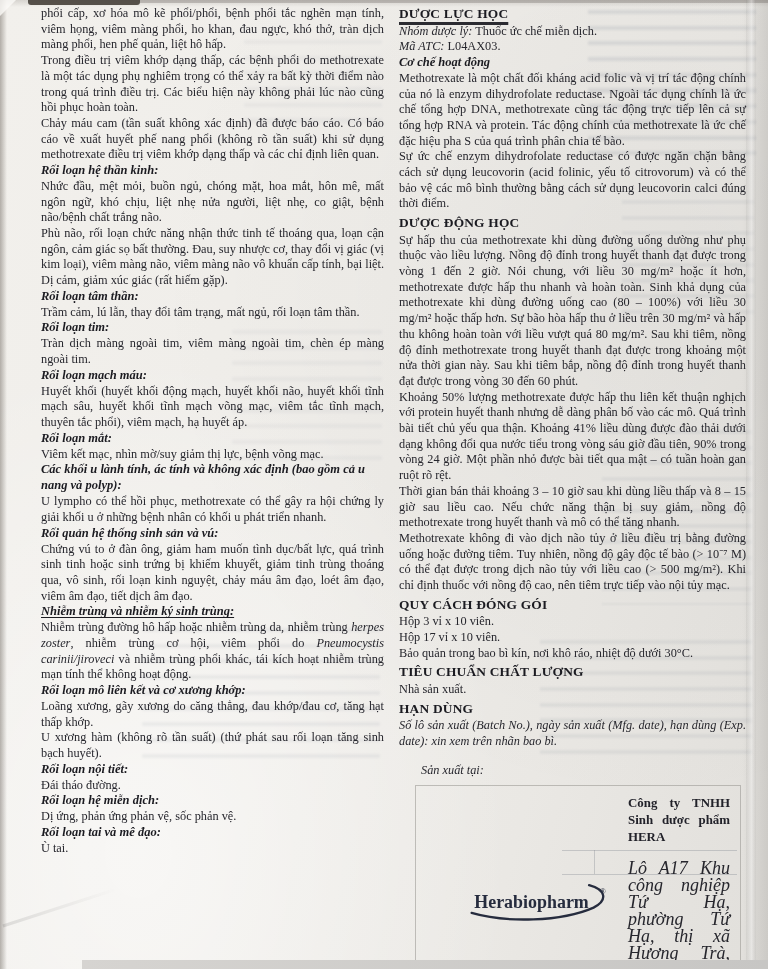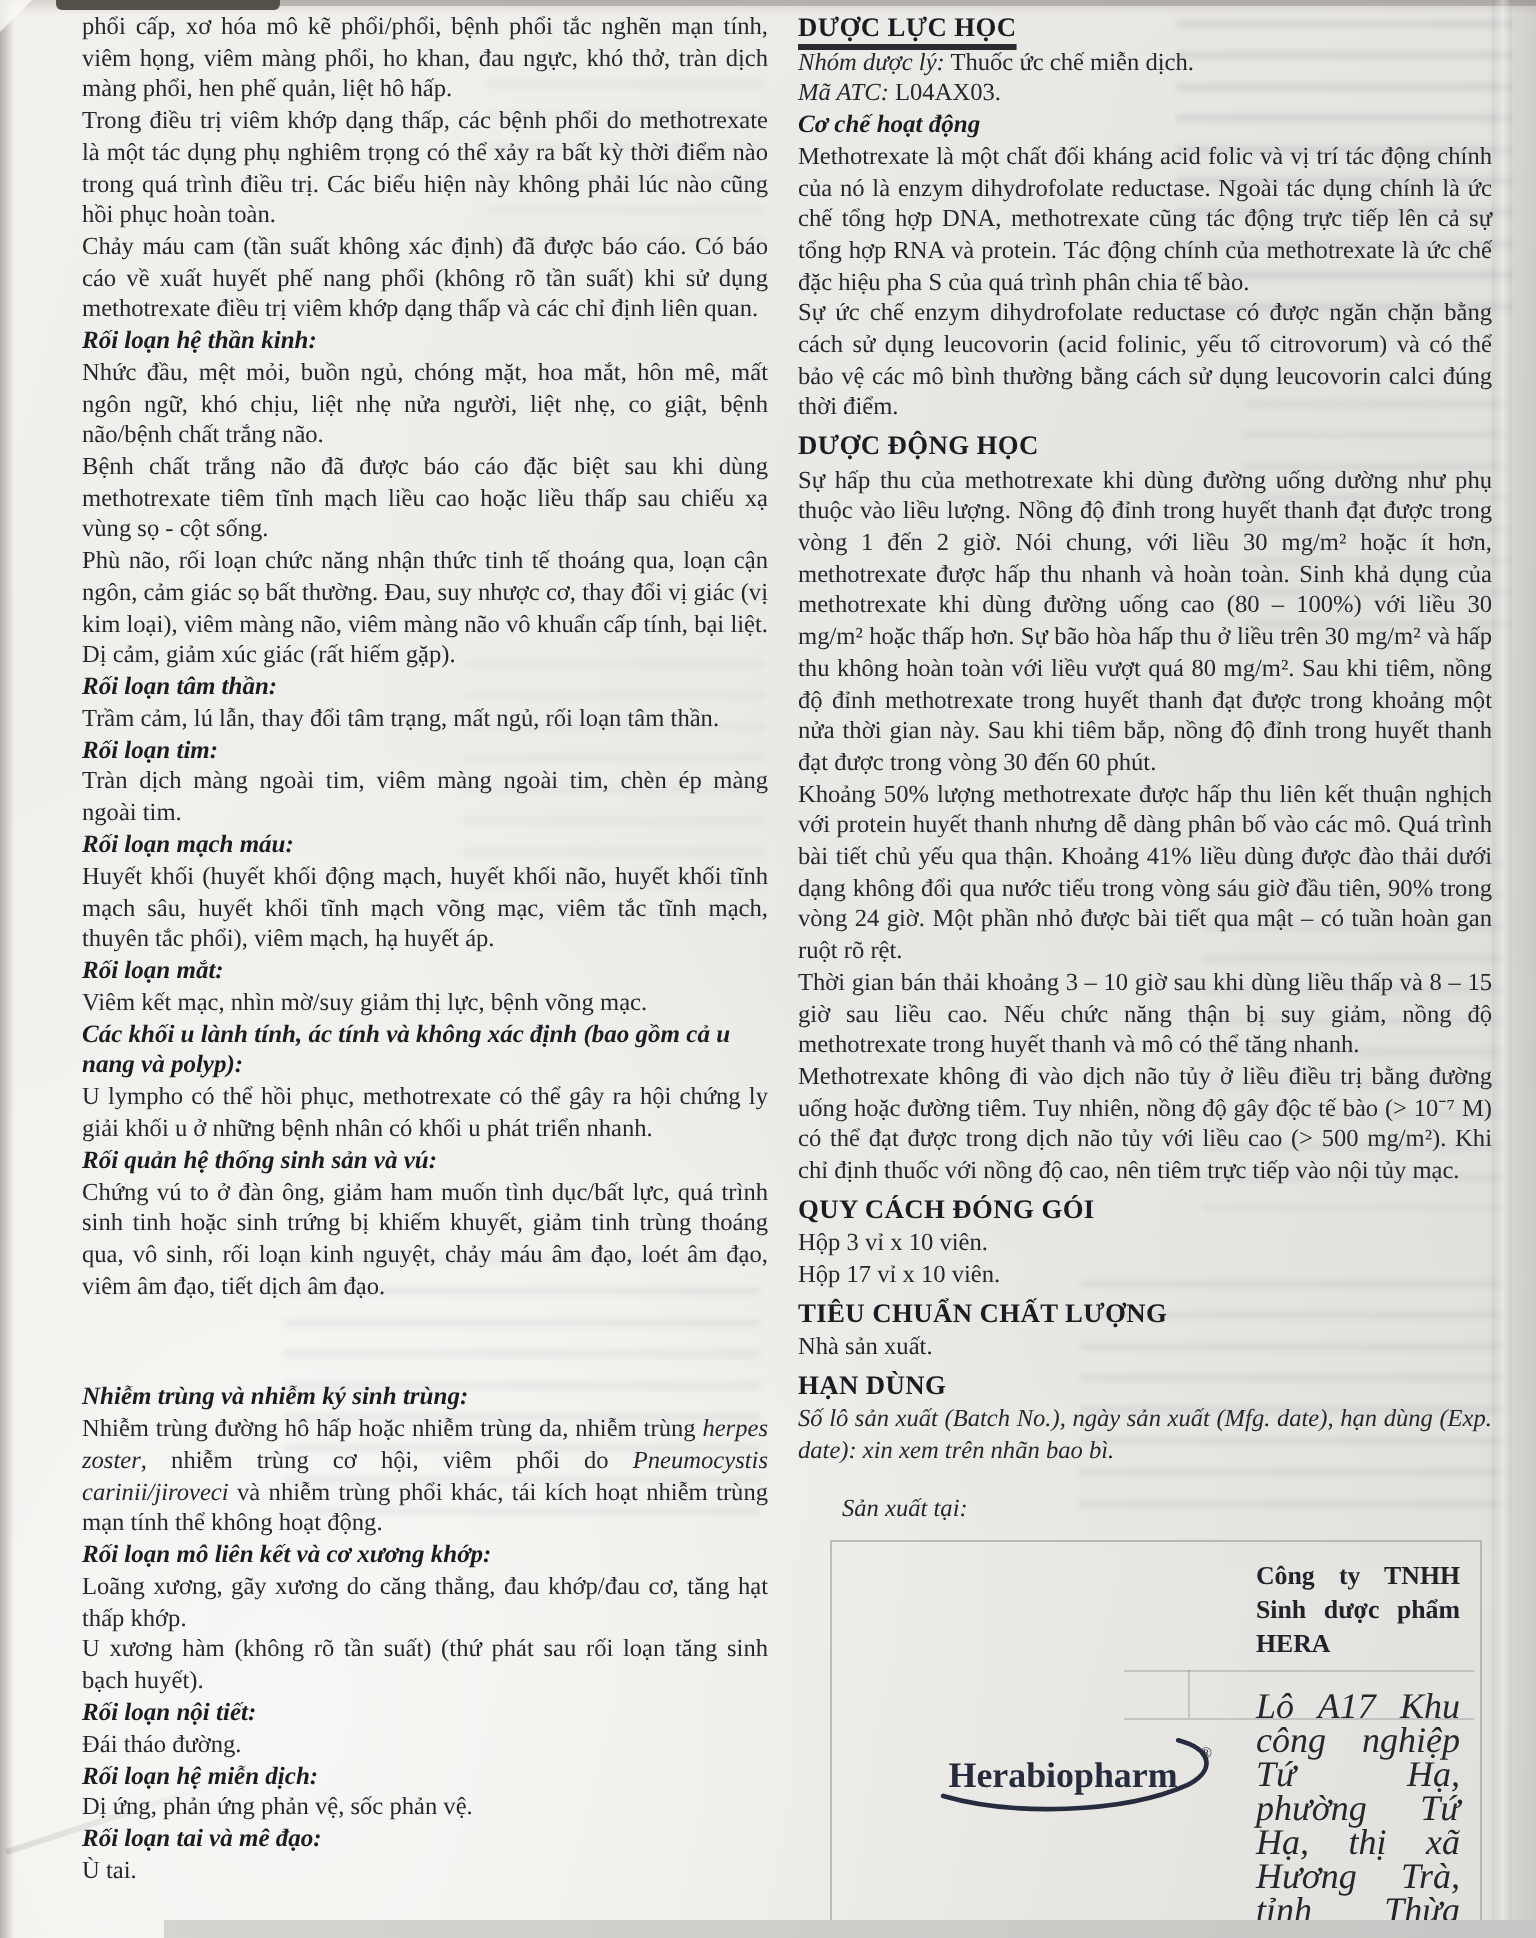--- a/index.html
+++ b/index.html
@@ -31,21 +31,21 @@
   
   .ghost{position:absolute;pointer-events:none;filter:blur(1.2px);
       background:repeating-linear-gradient(180deg, rgba(112,122,140,.30) 0 4px, rgba(112,122,140,0) 4px 15.7px);}
   
   .col{position:absolute;top:6px;}
   .col.left{left:41px;width:343px;}
   .col.right{left:399px;top:3px;width:347px;}
   .para{margin:0;font-size:12.3px;line-height:15.7px;text-align:justify;color:#26262d;}
   .para .it, .italic{font-style:italic;}
   .subhead{margin:0;font-size:12.5px;line-height:15.9px;font-weight:bold;font-style:italic;color:#1b1b21;}
-  .subhead.u{text-underline-offset:2px;margin-top:40px;}
+  .subhead.u{text-decoration:underline;text-underline-offset:2px;}
   .sechead{margin:3px 0 1px;font-size:13.4px;line-height:16.5px;font-weight:bold;
       letter-spacing:.2px;color:#1b1b21;}
   .sechead.u{text-decoration:underline;text-decoration-thickness:3px;text-underline-offset:4px;
       text-decoration-color:#2b2b31;}
   .gap{margin-top:13px;margin-left:22px;}
   
   .manu-box{position:relative;margin:7px 0 0 16px;width:326px;box-sizing:border-box;
       border:1px solid rgba(150,147,142,.55);padding:9px 10px 10px 8px;
       display:flex;gap:12px;min-height:98px;}
   .manu-logo{flex:0 0 148px;display:flex;align-items:center;margin-left:44px;}
@@ -71,21 +71,20 @@
   <div class="ghost" style="left:232px;top:330px;width:150px;height:138px;opacity:.2;"></div>
   <div class="ghost" style="left:142px;top:628px;width:238px;height:130px;opacity:.28;"></div>
 
   <div class="col left">
     <div>
         <p class="para">phổi cấp, xơ hóa mô kẽ phổi/phổi, bệnh phổi tắc nghẽn mạn tính, viêm họng, viêm màng phổi, ho khan, đau ngực, khó thở, tràn dịch màng phổi, hen phế quản, liệt hô hấp.</p>
         <p class="para">Trong điều trị viêm khớp dạng thấp, các bệnh phổi do methotrexate là một tác dụng phụ nghiêm trọng có thể xảy ra bất kỳ thời điểm nào trong quá trình điều trị. Các biểu hiện này không phải lúc nào cũng hồi phục hoàn toàn.</p>
         <p class="para">Chảy máu cam (tần suất không xác định) đã được báo cáo. Có báo cáo về xuất huyết phế nang phổi (không rõ tần suất) khi sử dụng methotrexate điều trị viêm khớp dạng thấp và các chỉ định liên quan.</p>
         <p class="subhead">Rối loạn hệ thần kinh:</p>
         <p class="para">Nhức đầu, mệt mỏi, buồn ngủ, chóng mặt, hoa mắt, hôn mê, mất ngôn ngữ, khó chịu, liệt nhẹ nửa người, liệt nhẹ, co giật, bệnh não/bệnh chất trắng não.</p>
-        <p class="para">Bệnh chất trắng não đã được báo cáo đặc biệt sau khi dùng methotrexate tiêm tĩnh mạch liều cao hoặc liều thấp sau chiếu xạ vùng sọ - cột sống.</p>
         <p class="para">Phù não, rối loạn chức năng nhận thức tinh tế thoáng qua, loạn cận ngôn, cảm giác sọ bất thường. Đau, suy nhược cơ, thay đổi vị giác (vị kim loại), viêm màng não, viêm màng não vô khuẩn cấp tính, bại liệt. Dị cảm, giảm xúc giác (rất hiếm gặp).</p>
         <p class="subhead">Rối loạn tâm thần:</p>
         <p class="para">Trầm cảm, lú lẫn, thay đổi tâm trạng, mất ngủ, rối loạn tâm thần.</p>
         <p class="subhead">Rối loạn tim:</p>
         <p class="para">Tràn dịch màng ngoài tim, viêm màng ngoài tim, chèn ép màng ngoài tim.</p>
         <p class="subhead">Rối loạn mạch máu:</p>
         <p class="para">Huyết khối (huyết khối động mạch, huyết khối não, huyết khối tĩnh mạch sâu, huyết khối tĩnh mạch võng mạc, viêm tắc tĩnh mạch, thuyên tắc phổi), viêm mạch, hạ huyết áp.</p>
         <p class="subhead">Rối loạn mắt:</p>
         <p class="para">Viêm kết mạc, nhìn mờ/suy giảm thị lực, bệnh võng mạc.</p>
         <p class="subhead">Các khối u lành tính, ác tính và không xác định (bao gồm cả u nang và polyp):</p>
@@ -115,20 +114,21 @@
         <p class="para">Methotrexate là một chất đối kháng acid folic và vị trí tác động chính của nó là enzym dihydrofolate reductase. Ngoài tác dụng chính là ức chế tổng hợp DNA, methotrexate cũng tác động trực tiếp lên cả sự tổng hợp RNA và protein. Tác động chính của methotrexate là ức chế đặc hiệu pha S của quá trình phân chia tế bào.</p>
         <p class="para">Sự ức chế enzym dihydrofolate reductase có được ngăn chặn bằng cách sử dụng leucovorin (acid folinic, yếu tố citrovorum) và có thể bảo vệ các mô bình thường bằng cách sử dụng leucovorin calci đúng thời điểm.</p>
         <p class="sechead">DƯỢC ĐỘNG HỌC</p>
         <p class="para">Sự hấp thu của methotrexate khi dùng đường uống dường như phụ thuộc vào liều lượng. Nồng độ đỉnh trong huyết thanh đạt được trong vòng 1 đến 2 giờ. Nói chung, với liều 30 mg/m² hoặc ít hơn, methotrexate được hấp thu nhanh và hoàn toàn. Sinh khả dụng của methotrexate khi dùng đường uống cao (80 – 100%) với liều 30 mg/m² hoặc thấp hơn. Sự bão hòa hấp thu ở liều trên 30 mg/m² và hấp thu không hoàn toàn với liều vượt quá 80 mg/m². Sau khi tiêm, nồng độ đỉnh methotrexate trong huyết thanh đạt được trong khoảng một nửa thời gian này. Sau khi tiêm bắp, nồng độ đỉnh trong huyết thanh đạt được trong vòng 30 đến 60 phút.</p>
         <p class="para">Khoảng 50% lượng methotrexate được hấp thu liên kết thuận nghịch với protein huyết thanh nhưng dễ dàng phân bố vào các mô. Quá trình bài tiết chủ yếu qua thận. Khoảng 41% liều dùng được đào thải dưới dạng không đổi qua nước tiểu trong vòng sáu giờ đầu tiên, 90% trong vòng 24 giờ. Một phần nhỏ được bài tiết qua mật – có tuần hoàn gan ruột rõ rệt.</p>
         <p class="para">Thời gian bán thải khoảng 3 – 10 giờ sau khi dùng liều thấp và 8 – 15 giờ sau liều cao. Nếu chức năng thận bị suy giảm, nồng độ methotrexate trong huyết thanh và mô có thể tăng nhanh.</p>
         <p class="para">Methotrexate không đi vào dịch não tủy ở liều điều trị bằng đường uống hoặc đường tiêm. Tuy nhiên, nồng độ gây độc tế bào (&gt; 10⁻⁷ M) có thể đạt được trong dịch não tủy với liều cao (&gt; 500 mg/m²). Khi chỉ định thuốc với nồng độ cao, nên tiêm trực tiếp vào nội tủy mạc.</p>
         <p class="sechead">QUY CÁCH ĐÓNG GÓI</p>
         <p class="para">Hộp 3 vỉ x 10 viên.</p>
         <p class="para">Hộp 17 vỉ x 10 viên.</p>
+        <p class="para">Bảo quản trong bao bì kín, nơi khô ráo, nhiệt độ dưới 30°C.</p>
         <p class="sechead">TIÊU CHUẨN CHẤT LƯỢNG</p>
         <p class="para">Nhà sản xuất.</p>
         <p class="sechead">HẠN DÙNG</p>
         <p class="para italic">Số lô sản xuất (Batch No.), ngày sản xuất (Mfg. date), hạn dùng (Exp. date): xin xem trên nhãn bao bì.</p>
         <p class="para italic gap">Sản xuất tại:</p>
       </div>
 
     <div class="manu-box">
       <div class="gline" style="left:146px;right:3px;top:64px;height:1px;"></div>
       <div class="gline" style="left:146px;right:3px;top:88px;height:1px;"></div>

